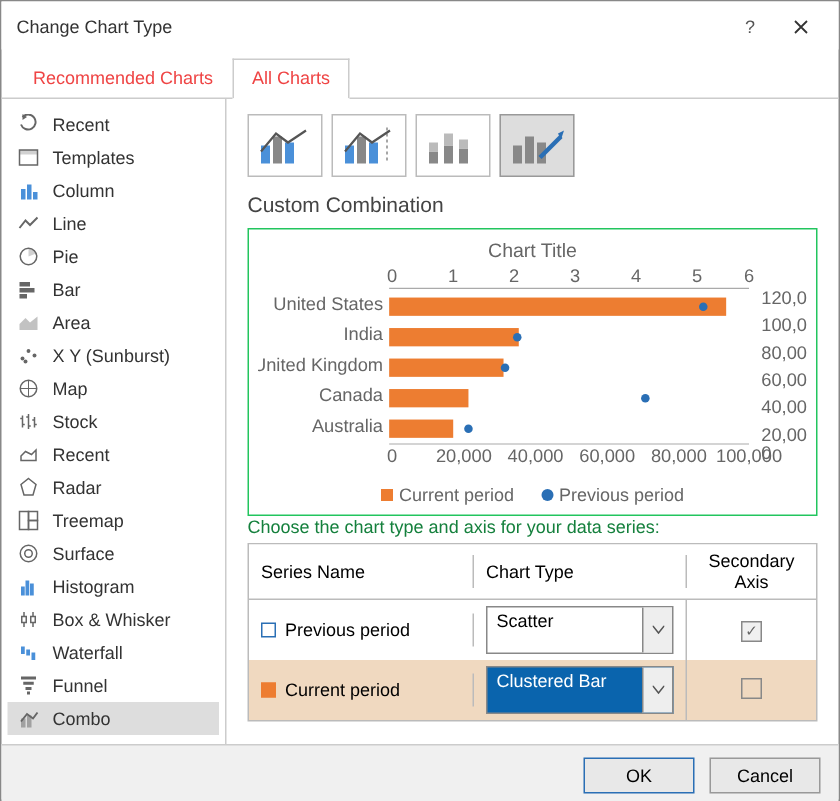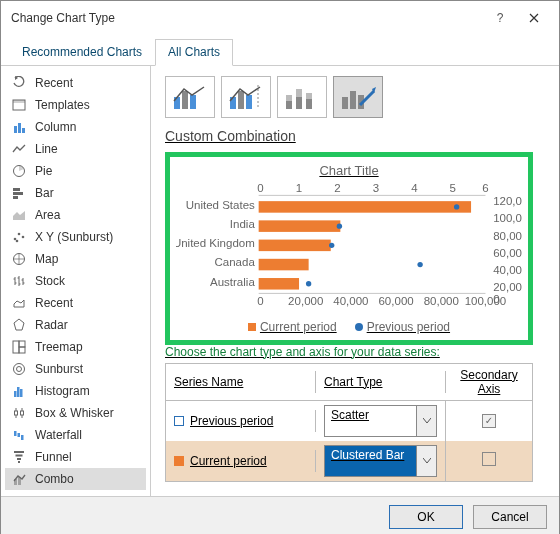--- a/index.html
+++ b/index.html
@@ -2,33 +2,33 @@
 <html><head>
 <meta charset="utf-8">
 <style>
 * { box-sizing: border-box; margin: 0; padding: 0; font-family: 'Segoe UI', Tahoma, sans-serif; font-size: 12px; }
 body { width: 560px; height: 534px; background: #f0f0f0; overflow: hidden; }
 .dialog { width: 100%; height: 100%; background: #fff; border: 1px solid #888; display: flex; flex-direction: column; }
 .titlebar { display: flex; align-items: center; background: #fff; padding: 6px 8px 4px 10px; }
 .title { flex: 1; font-size: 12px; color: #333; }
 .tbar-btn { width: 34px; height: 22px; display: flex; align-items: center; justify-content: center; color: #555; }
 .tabs { display: flex; align-items: flex-end; padding: 6px 8px 0 8px; border-bottom: 1px solid #ccc; }
-.tab { padding: 5px 12px 6px; color: #0c4a6e; border: 1px solid transparent; margin-bottom: -1px; }
+.tab { padding: 5px 12px 6px; color: #ef4444; border: 1px solid transparent; margin-bottom: -1px; }
 .tab.active { border: 1px solid #ccc; border-bottom: 1px solid #fff; background: #fff; }
 .content { flex: 1; display: flex; }
 .sidebar { width: 150px; border-right: 1px solid #ccc; padding: 6px 4px; overflow: hidden; }
 .side-item { display: flex; align-items: center; padding: 3px 6px; gap: 8px; color: #333; }
 .side-item.selected { background: #ddd; }
 .side-icon { width: 16px; height: 16px; display: flex; align-items: center; justify-content: center; color: #555; }
-.main { flex: 1; padding: 10px 26px 4px 14px; display: flex; flex-direction: column; text-decoration: underline; }
+.main { flex: 1; padding: 10px 14px 4px 14px; display: flex; flex-direction: column; }
 .combo-row { display: flex; gap: 6px; margin-bottom: 10px; }
 .combo-btn { width: 50px; height: 42px; border: 1px solid #bbb; display: flex; align-items: center; justify-content: center; background: #fff; }
 .combo-btn.selected { background: #ddd; border-color: #999; }
 .subtitle { font-size: 14px; color: #444; margin-bottom: 8px; }
-.chartbox { border: 5px solid #22c55e; padding: 6px; }
+.chartbox { border: 1px solid #22c55e; padding: 6px; }
 .chart-title { text-align: center; color: #666; font-size: 13px; margin-bottom: 2px; }
 .chart-svg { width: 100%; }
 .legend { display: flex; justify-content: center; gap: 18px; color: #666; font-size: 11px; margin-top: 2px; }
 .leg-sw { display: inline-block; width: 8px; height: 8px; margin-right: 4px; }
 .instruct { margin-top: 0; color: #15803d; }
 .series-table { border: 1px solid #bbb; margin-top: 4px; }
 .series-head, .series-row { display: flex; align-items: center; }
 .series-head { background: #fff; border-bottom: 1px solid #bbb; }
 .series-head > div, .series-row > div { padding: 4px 8px; }
 .col-name { width: 150px; border-right: 1px solid #bbb; display:flex; align-items:center; gap:6px; }
@@ -184,21 +184,21 @@
           </span>
           <span>Treemap</span>
         </div>
       <div class="side-item">
           <span class="side-icon">
             <svg width="14" height="14" viewBox="0 0 14 14">
               <circle cx="7" cy="7" r="5.5" fill="none" stroke="#666"></circle>
               <circle cx="7" cy="7" r="2.5" fill="none" stroke="#666"></circle>
             </svg>
           </span>
-          <span>Sunburst</span>
+          <span>Surface</span>
         </div>
       <div class="side-item">
           <span class="side-icon">
             <svg width="14" height="14" viewBox="0 0 14 14">
               <rect x="2" y="7" width="2.5" height="6" fill="#4a90d9"></rect>
               <rect x="5" y="3" width="2.5" height="10" fill="#4a90d9"></rect>
               <rect x="8" y="5" width="2.5" height="8" fill="#4a90d9"></rect>
             </svg>
           </span>
           <span>Histogram</span>

